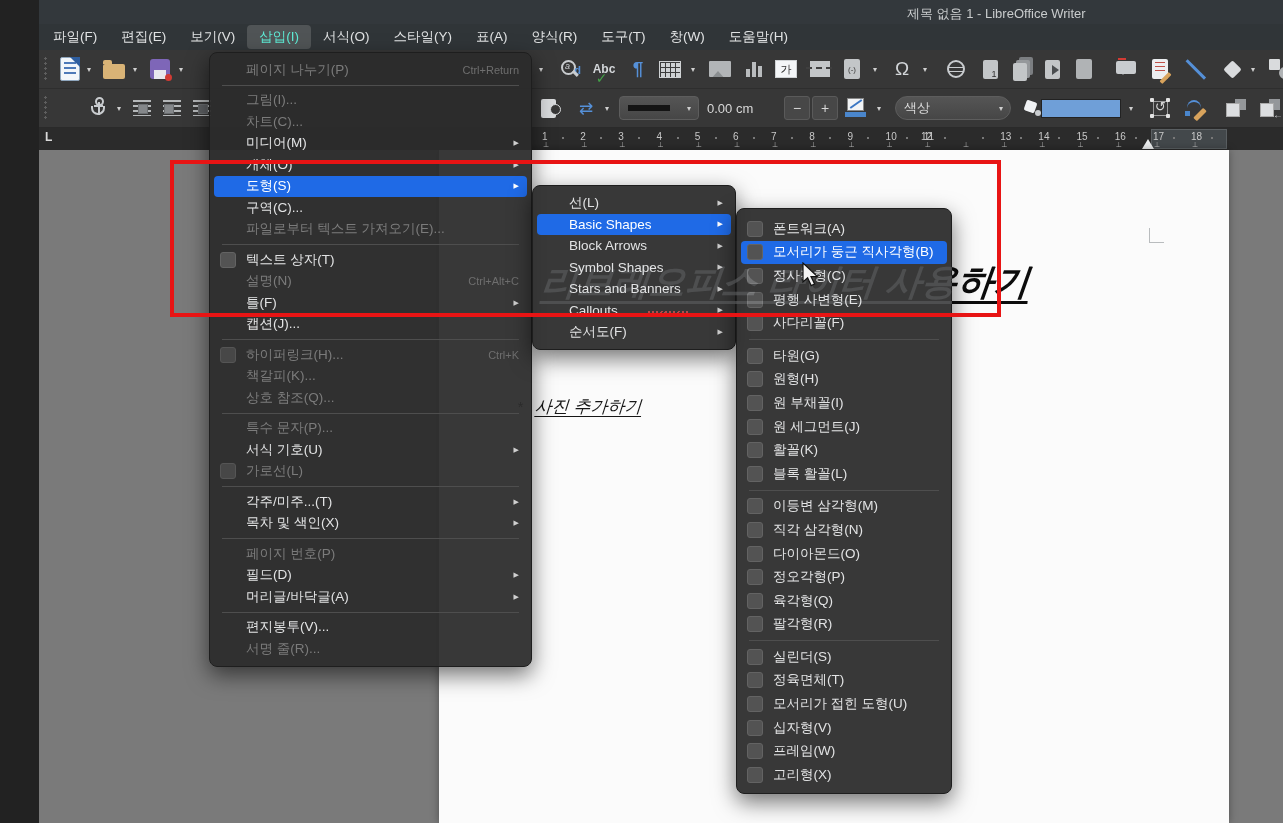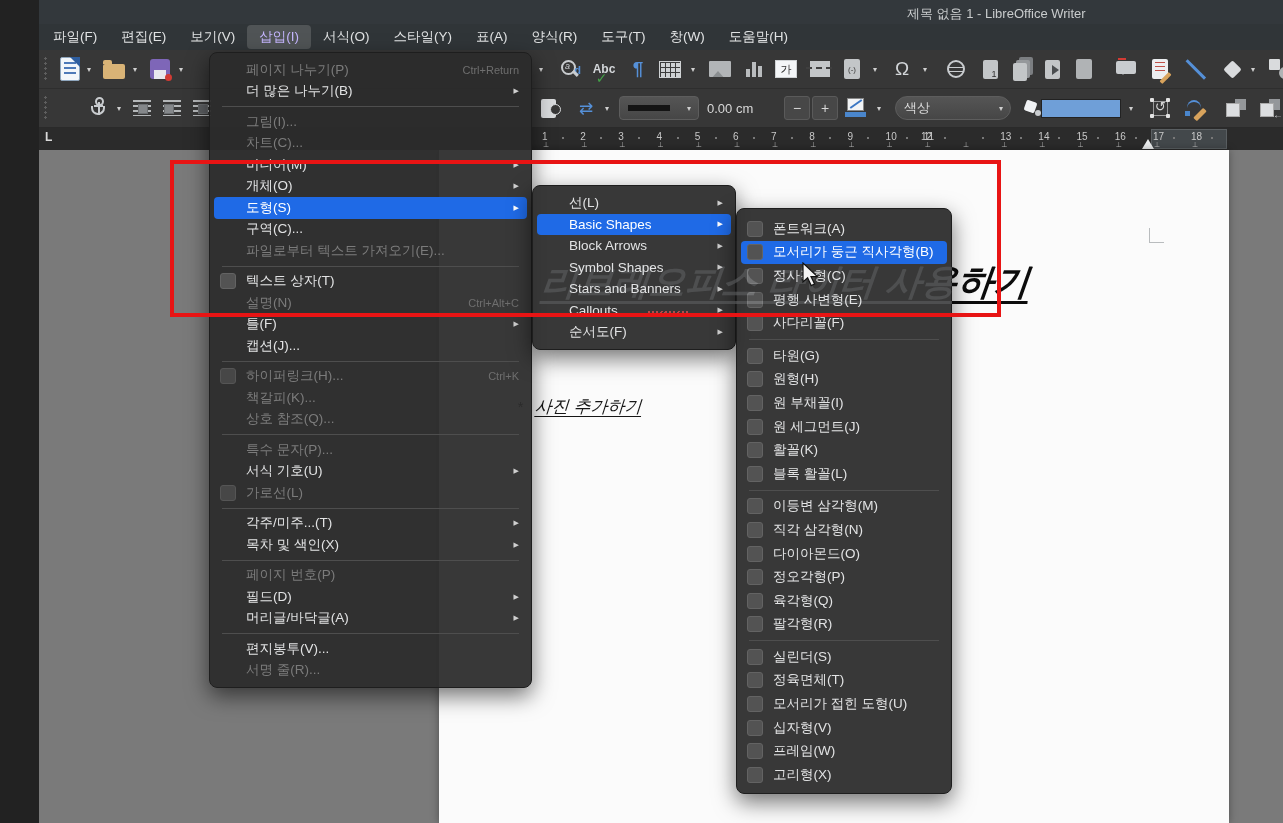--- a/index.html
+++ b/index.html
@@ -4,21 +4,21 @@
 <style>
   html,body{margin:0;padding:0;background:#222;}
   #screen{position:relative;width:1283px;height:823px;overflow:hidden;
     font-family:"Liberation Sans","DejaVu Sans",sans-serif;background:#7a7a7a;margin-left:39px;}
   
   .titlebar{position:absolute;left:0;top:0;width:1283px;height:24px;background:#33383c;}
   .title-text{position:absolute;left:868px;top:5px;font-size:13px;color:#c9cccd;}
   .menubar{position:absolute;left:0;top:24px;width:1283px;height:26px;background:#303538;
     display:flex;align-items:center;padding-left:2px;box-sizing:border-box;}
   .mb-item{padding:3px 12px;font-size:13.5px;color:#e0e2e3;border-radius:4px;white-space:nowrap;}
-  .mb-item.active{background:#505456;color:#c4b5fd;}
+  .mb-item.active{background:#505456;color:#5eead4;}
   .toolbar{position:absolute;left:0;width:1283px;background:#373737;}
   #toolbar1{top:50px;height:38px;border-bottom:1px solid #2e2e2e;}
   #toolbar2{top:89px;height:38px;border-bottom:1px solid #2a2a2a;}
   .ti{position:absolute;top:6px;width:26px;height:26px;display:flex;align-items:center;
       justify-content:center;color:#d4d4d4;}
   .caret{position:absolute;top:6px;width:12px;height:26px;display:flex;align-items:center;
       justify-content:center;font-size:8px;color:#cfcfcf;}
   .grip{position:absolute;top:6px;width:6px;height:26px;
       background-image:radial-gradient(#5f5f5f 1px,transparent 1.4px);background-size:5px 5px;}
   
@@ -434,25 +434,20 @@
     <span class="ruler-dot" style="left: 1133.88px;"></span>
     <span class="ruler-num" style="left: 1152.06px;">18</span>
     <span class="ruler-tab" style="left: 1153.06px;">⊥</span>
     <span class="ruler-dot" style="left: 1172.06px;"></span>
     <div class="menu" id="menu-insert">
       <div class="menu-item disabled">
         <span class="mi-icon"></span>
         <span class="mi-label">페이지 나누기(P)</span>
         <span class="mi-shortcut">Ctrl+Return</span>
       </div>
-      <div class="menu-item">
-        <span class="mi-icon"></span>
-        <span class="mi-label">더 많은 나누기(B)</span>
-        <span class="mi-arrow">▶</span>
-      </div>
       <div class="menu-sep"></div>
       <div class="menu-item disabled">
         <span class="mi-icon"></span>
         <span class="mi-label">그림(I)...</span>
       </div>
       <div class="menu-item disabled">
         <span class="mi-icon"></span>
         <span class="mi-label">차트(C)...</span>
       </div>
       <div class="menu-item">

